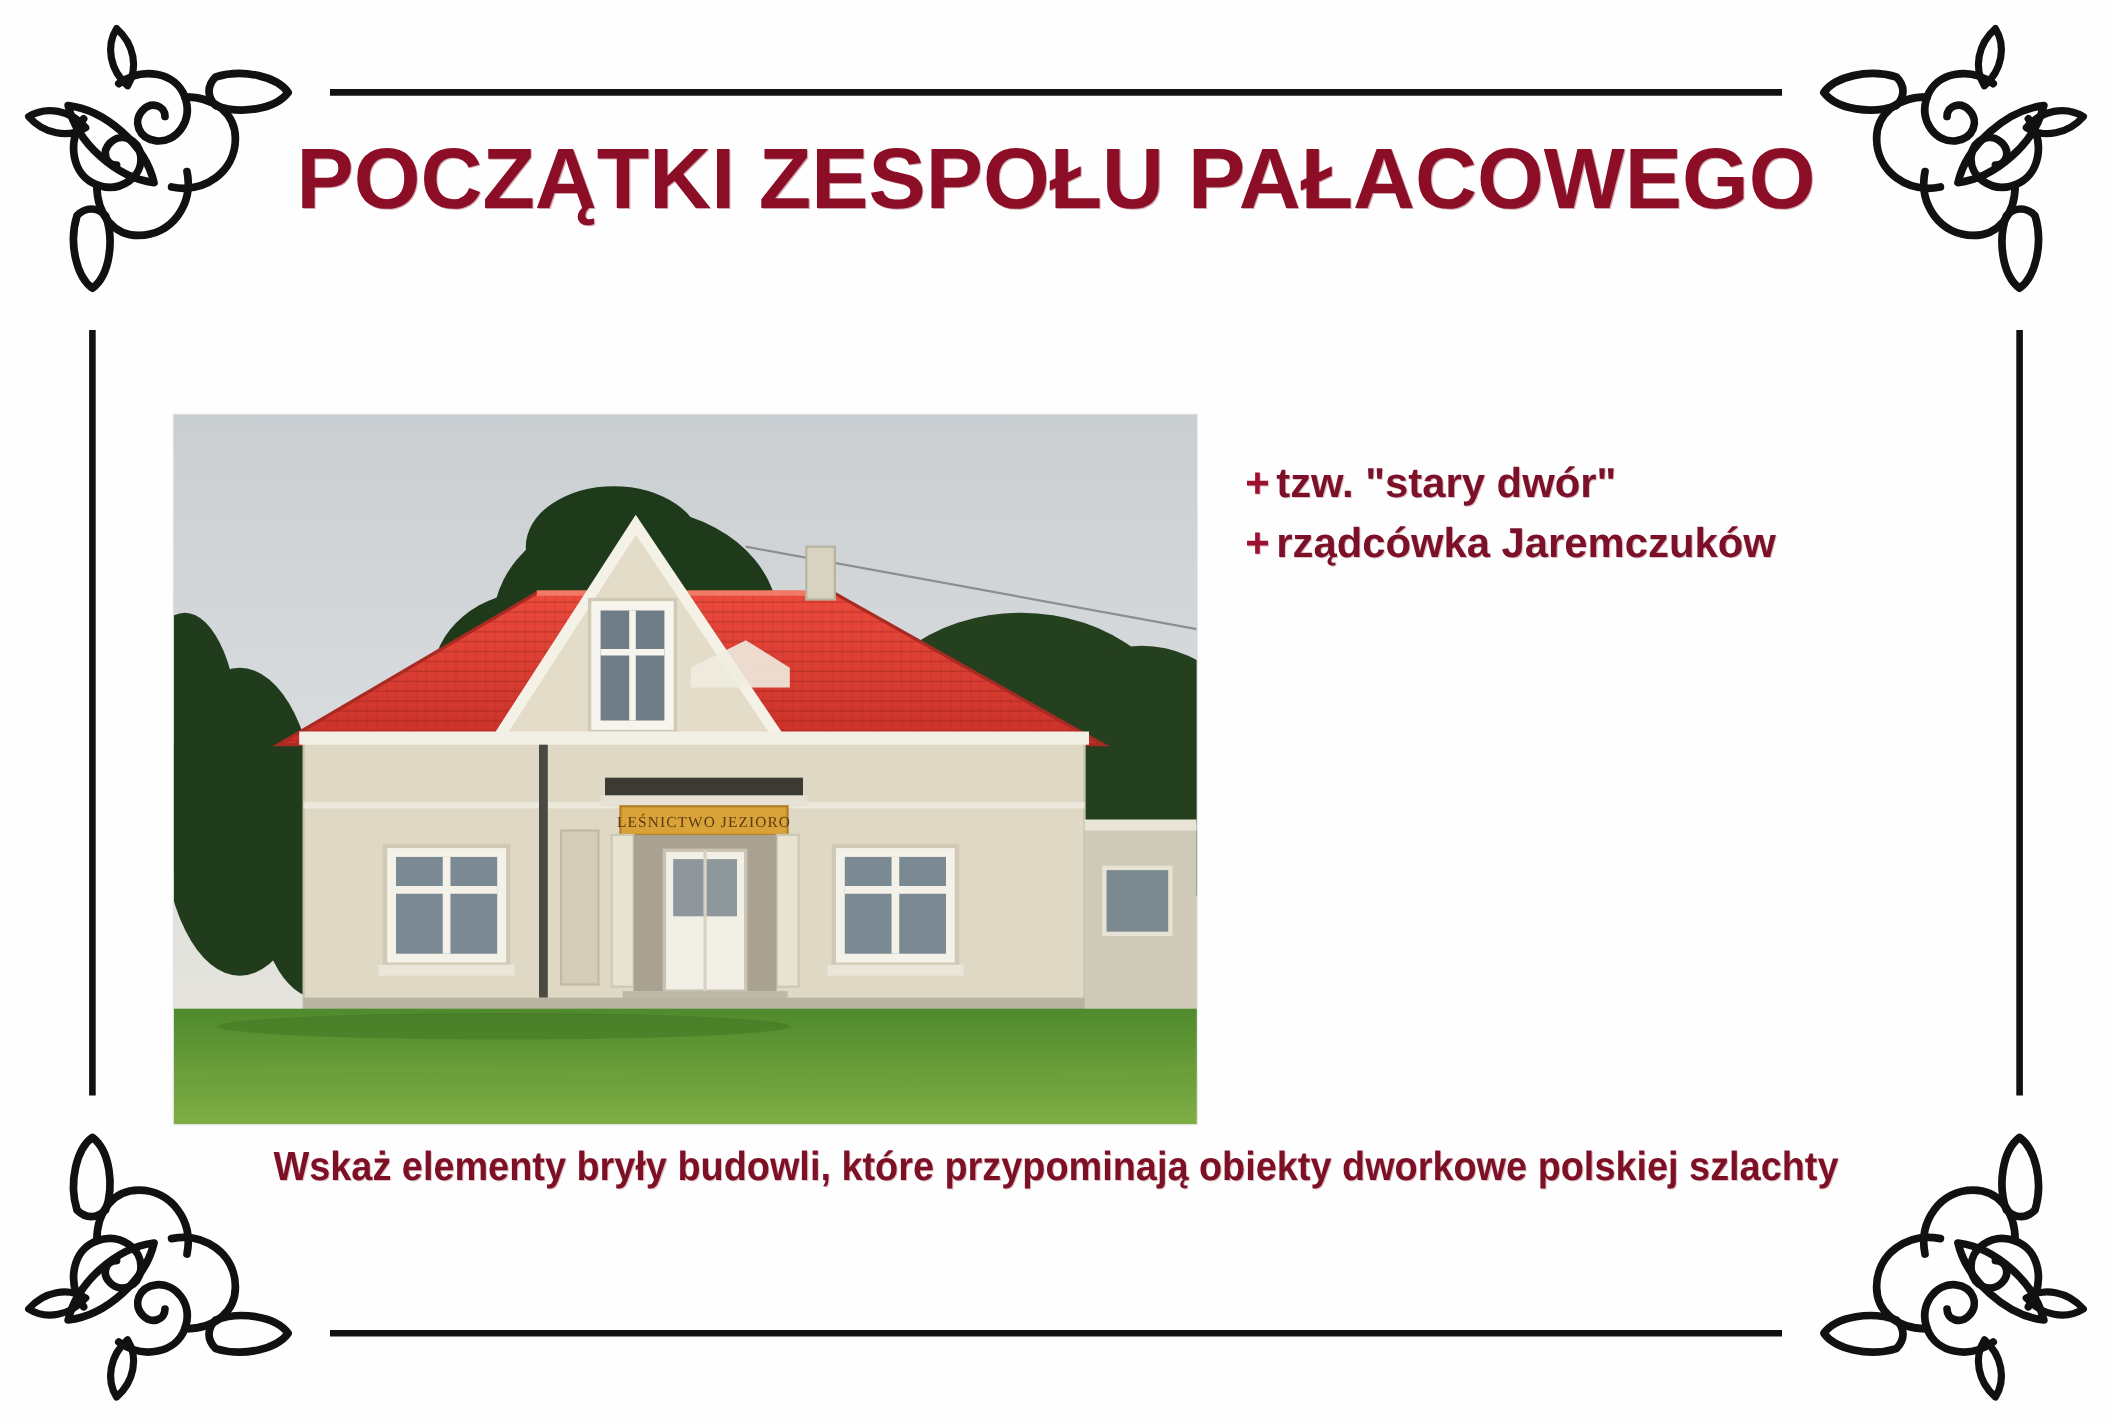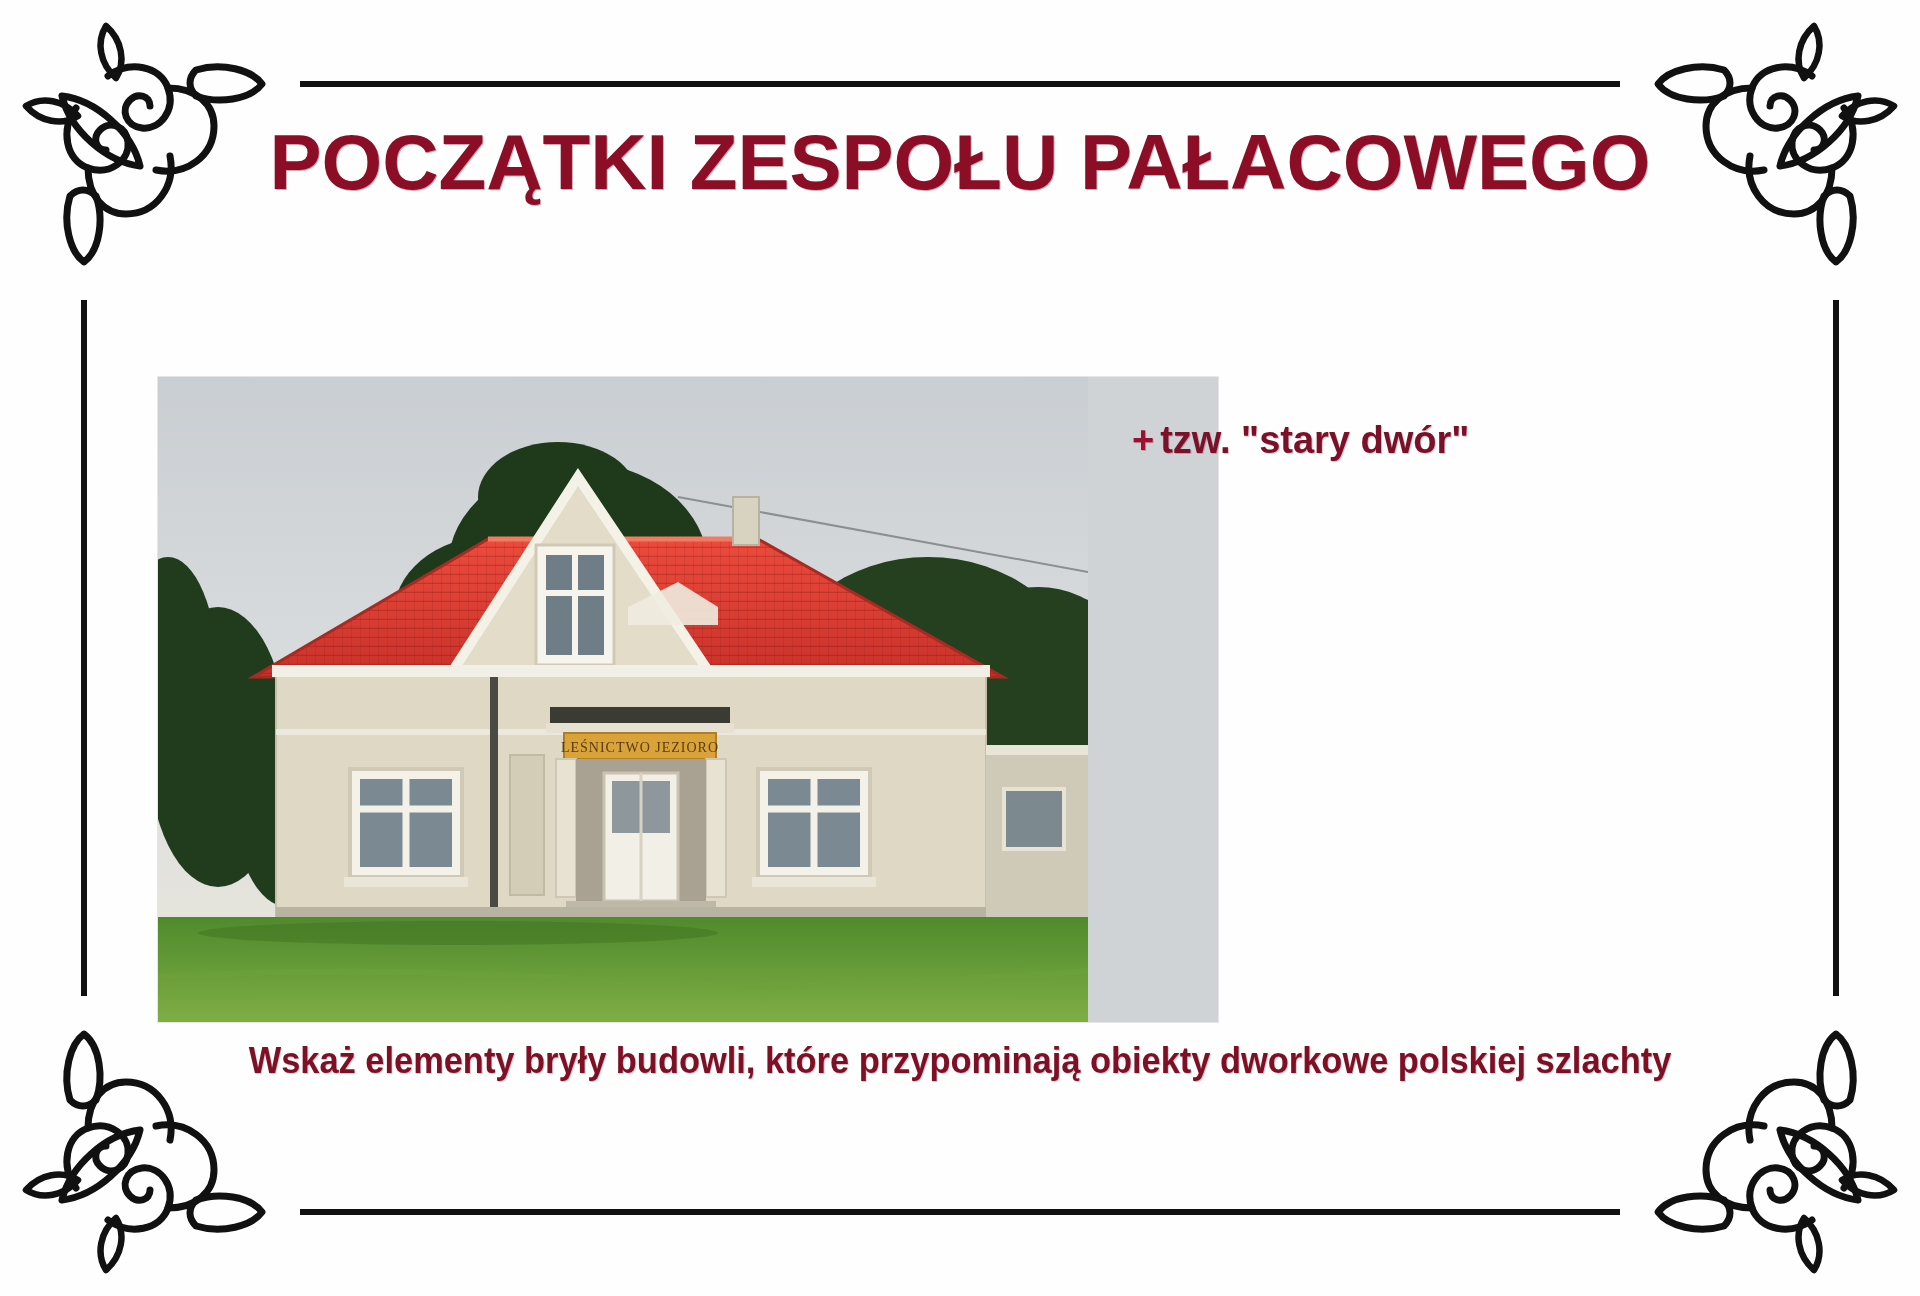--- a/index.html
+++ b/index.html
@@ -44,21 +44,21 @@
     line-height: 1.02;
     white-space: nowrap;
     text-shadow: 1px 1px 0 rgba(120,10,30,0.35);
   }
 
   
   .photo-wrap {
     position: absolute;
     left: 158px;
     top: 377px;
-    width: 1060px;
+    width: 930px;
     height: 645px;
     background: #cfd3d6;
     overflow: hidden;
     box-shadow: 0 0 0 1px #e6e6e6;
   }
   .photo-svg { display:block; width: 930px; height: 645px; }
 
   
   .bullets {
     position: absolute;
@@ -264,17 +264,20 @@
       <path d="M0,552 Q240,534 480,548 T930,540 L930,645 L0,645 Z" fill="url(#grassG)"></path>
       <ellipse cx="300" cy="556" rx="260" ry="12" fill="#3f6f22" opacity="0.45"></ellipse>
       <path d="M0,600 Q200,588 420,602 T930,594" stroke="#6da13a" stroke-width="6" fill="none" opacity="0.6"></path>
     </svg>
   </div>
 
   <div class="bullets">
     <div class="bullet">
       <span class="plus">+</span><span>tzw. "stary dwór"</span>
     </div>
+    <div class="bullet">
+      <span class="plus">+</span><span>rządcówka Jaremczuków</span>
+    </div>
   </div>
 
   <div class="caption">Wskaż elementy bryły budowli, które przypominają obiekty dworkowe polskiej szlachty</div>
 
 </div>
 
 </body></html>

